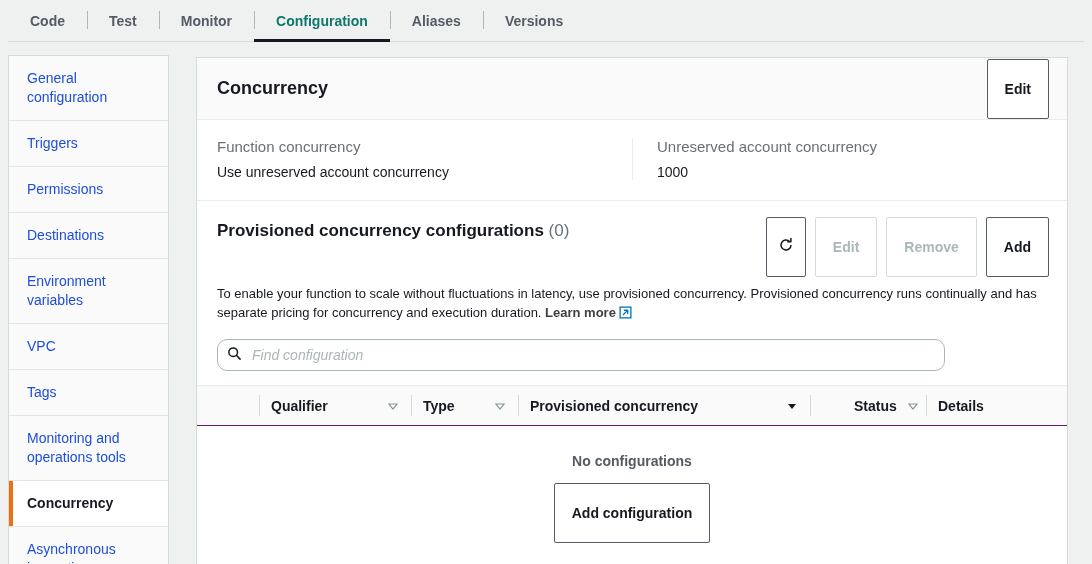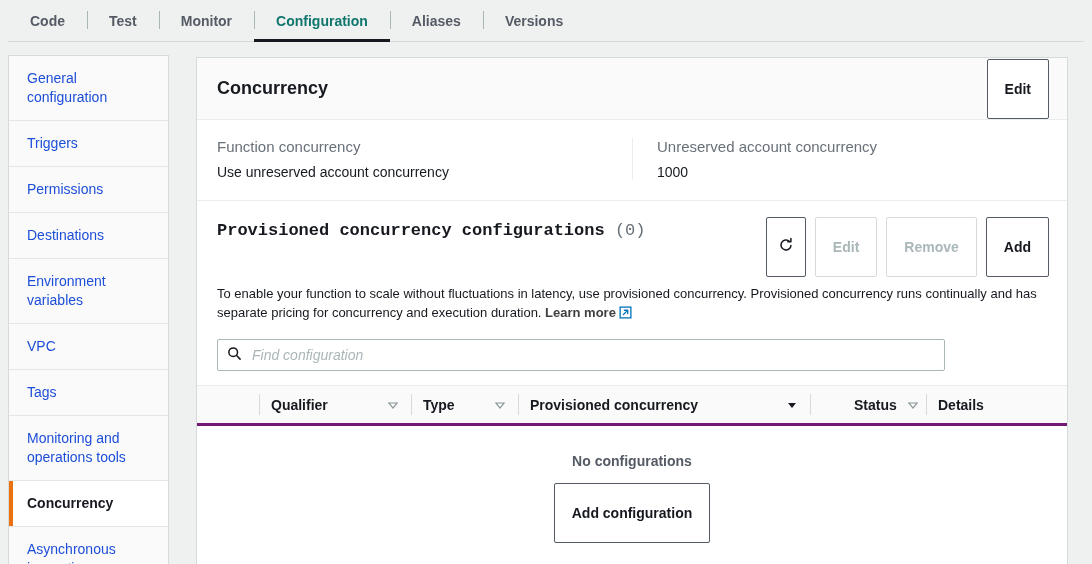--- a/index.html
+++ b/index.html
@@ -171,21 +171,20 @@
     padding: 16px 18px 0 20px;
     display: flex;
     align-items: flex-start;
     justify-content: space-between;
   }
   .sub-title {
     font-size: 17px;
     font-weight: bold;
     color: #16191f;
     padding-top: 4px;
-    font-family: Liberation Mono, monospace;
   }
   .sub-count {
     font-weight: normal;
     color: #687078;
   }
   .head-actions { display: flex; gap: 9px; }
 
   .desc {
     padding: 7px 22px 0 20px;
     font-size: 13px;
@@ -205,21 +204,21 @@
     vertical-align: -2px;
     margin-left: 3px;
   }
 
   
   .search-wrap { padding: 15px 20px 14px 20px; }
   .search {
     display: flex;
     align-items: center;
     border: 1px solid #aab7b8;
-    border-radius: 2px;
+    border-radius: 10px;
     height: 32px;
     padding: 0 9px;
     background: #fff;
     width: 728px;
   }
   .search input {
     border: none;
     outline: none;
     font-family: "Liberation Sans", sans-serif;
     font-size: 14px;
@@ -230,21 +229,21 @@
     background: transparent;
   }
   .search input::placeholder { color: #aab7b8; font-style: italic; }
 
   
   .thead {
     display: flex;
     align-items: center;
     background: #fafafa;
     border-top: 1px solid #eaeded;
-    border-bottom: 3px solid #701a75;
+    border-bottom: 1px solid #701a75;
     height: 41px;
   }
   .th {
     display: flex;
     align-items: center;
     justify-content: space-between;
     font-size: 14px;
     font-weight: bold;
     color: #16191f;
     height: 21px;

